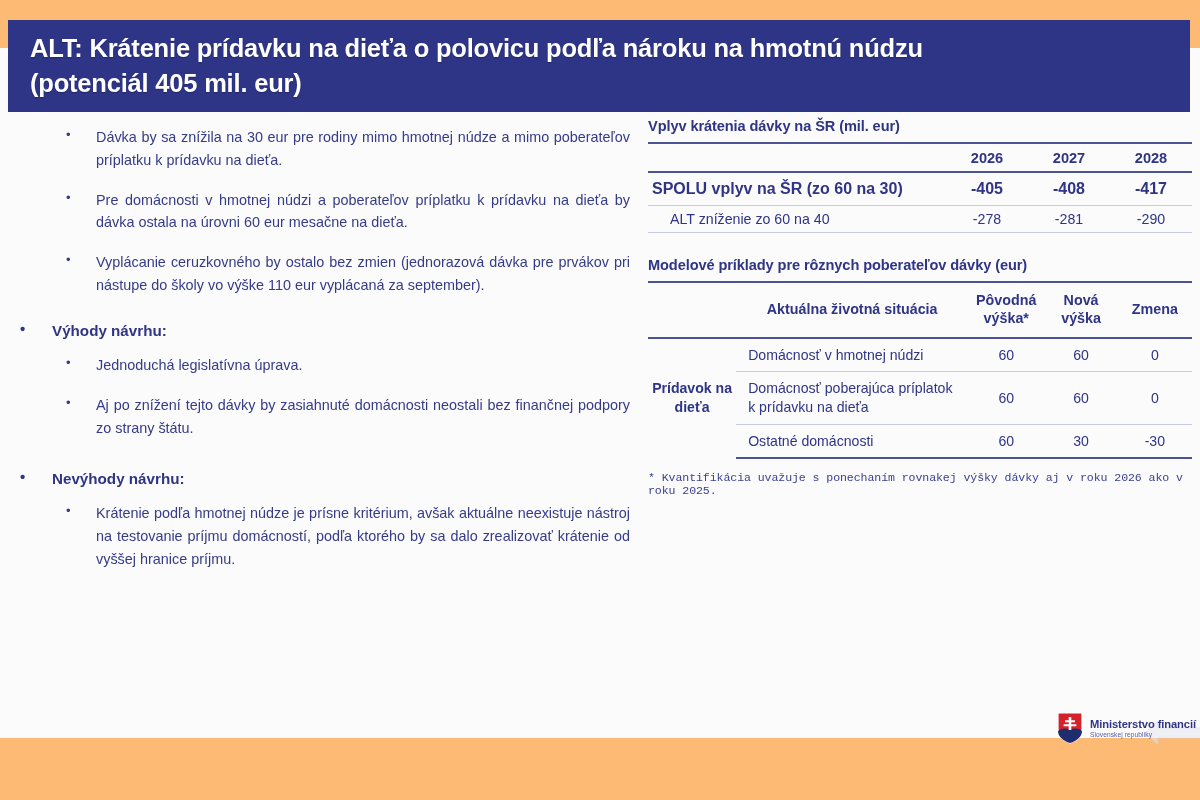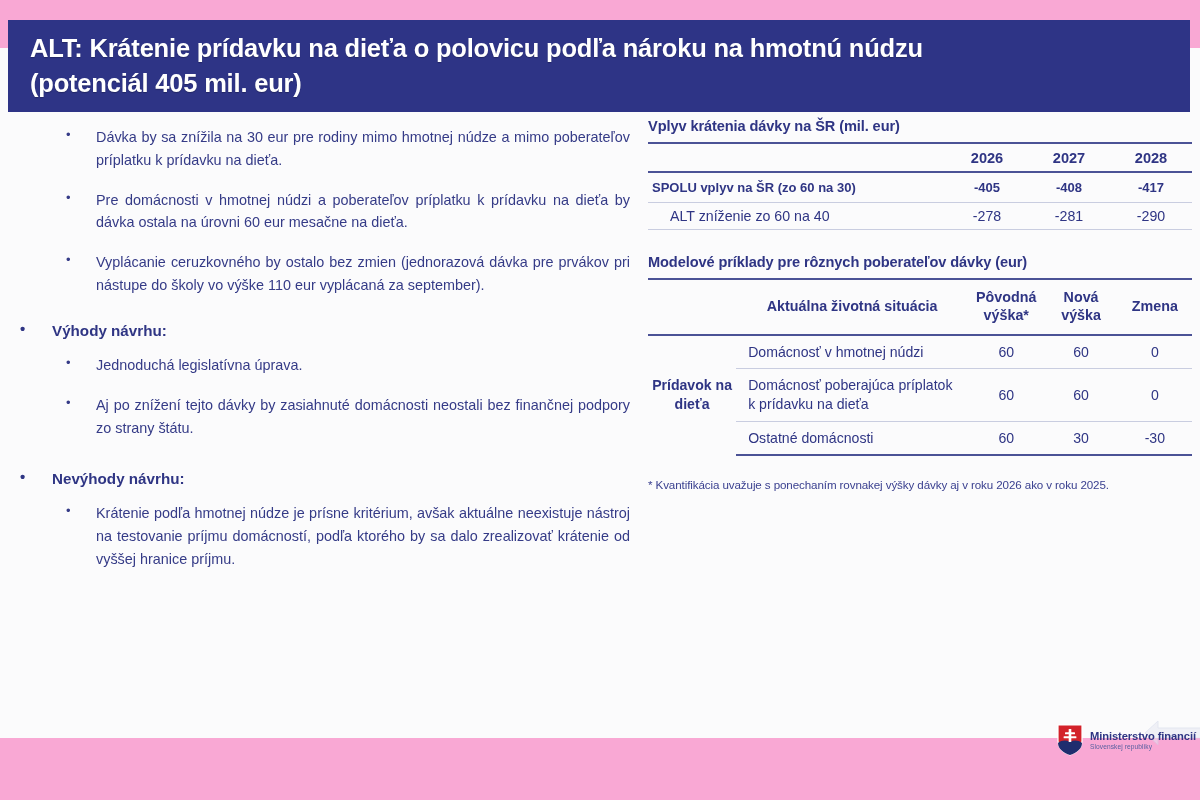--- a/index.html
+++ b/index.html
@@ -12,21 +12,21 @@
     width: 1200px;
     height: 800px;
     overflow: hidden;
     font-family: "Liberation Sans", sans-serif;
     color: #2f3584;
   }
   .slide {
     position: relative;
     width: 1200px;
     height: 800px;
-    background: #f9a8d4;
+    background: #fdba74;
   }
   .slide-canvas {
     position: absolute;
     left: 0;
     top: 48px;
     width: 1200px;
     height: 690px;
     background: #fbfbfc;
   }
 
@@ -127,21 +127,21 @@
     border-bottom: 2px solid #4b5296;
     font-size: 14.6px;
     font-weight: bold;
     text-align: center;
     padding: 6px 4px 5px 4px;
   }
   .t1 thead th.lead { text-align: left; }
   .t1 tbody tr td { border-bottom: 1px solid #c9cde0; }
   .t1 tbody tr.total td {
     font-weight: bold;
-    font-size: 13px;
+    font-size: 16px;
     padding: 7px 4px;
     border-bottom: 1px solid #c9cde0;
   }
   .t1 tbody tr.last td { border-bottom: 2px solid #4b5296; }
   .t1 td.num { text-align: center; width: 74px; }
   .t1 td.lbl { text-align: left; padding-left: 10px; }
   .t1 td.lbl-indent { padding-left: 22px; }
 
   
   .t2 { margin-top: 2px; }
@@ -173,31 +173,32 @@
     text-align: left;
     padding-left: 12px;
     padding-right: 6px;
   }
   .t2 td.num { text-align: center; width: 72px; }
   .t2 tr.divider td.sitcell,
   .t2 tr.divider td.num { border-top: 1px solid #c9cde0; }
   .t2 tr.bottom td { border-bottom: 2px solid #4b5296; }
 
   .footnote {
-    margin-top: 22px;
+    margin-top: 12px;
     font-size: 11.6px;
     color: #3b4190;
     letter-spacing: -0.1px;
+    font-family: Liberation Mono, monospace;
   }
 
   
   .logo-wrap {
     position: absolute;
     right: 4px;
-    bottom: 44px;
+    bottom: 56px;
     display: flex;
     align-items: center;
     gap: 7px;
   }
   .crest {
     width: 26px;
     height: 32px;
     position: relative;
   }
   .logo-text { line-height: 1.12; }

